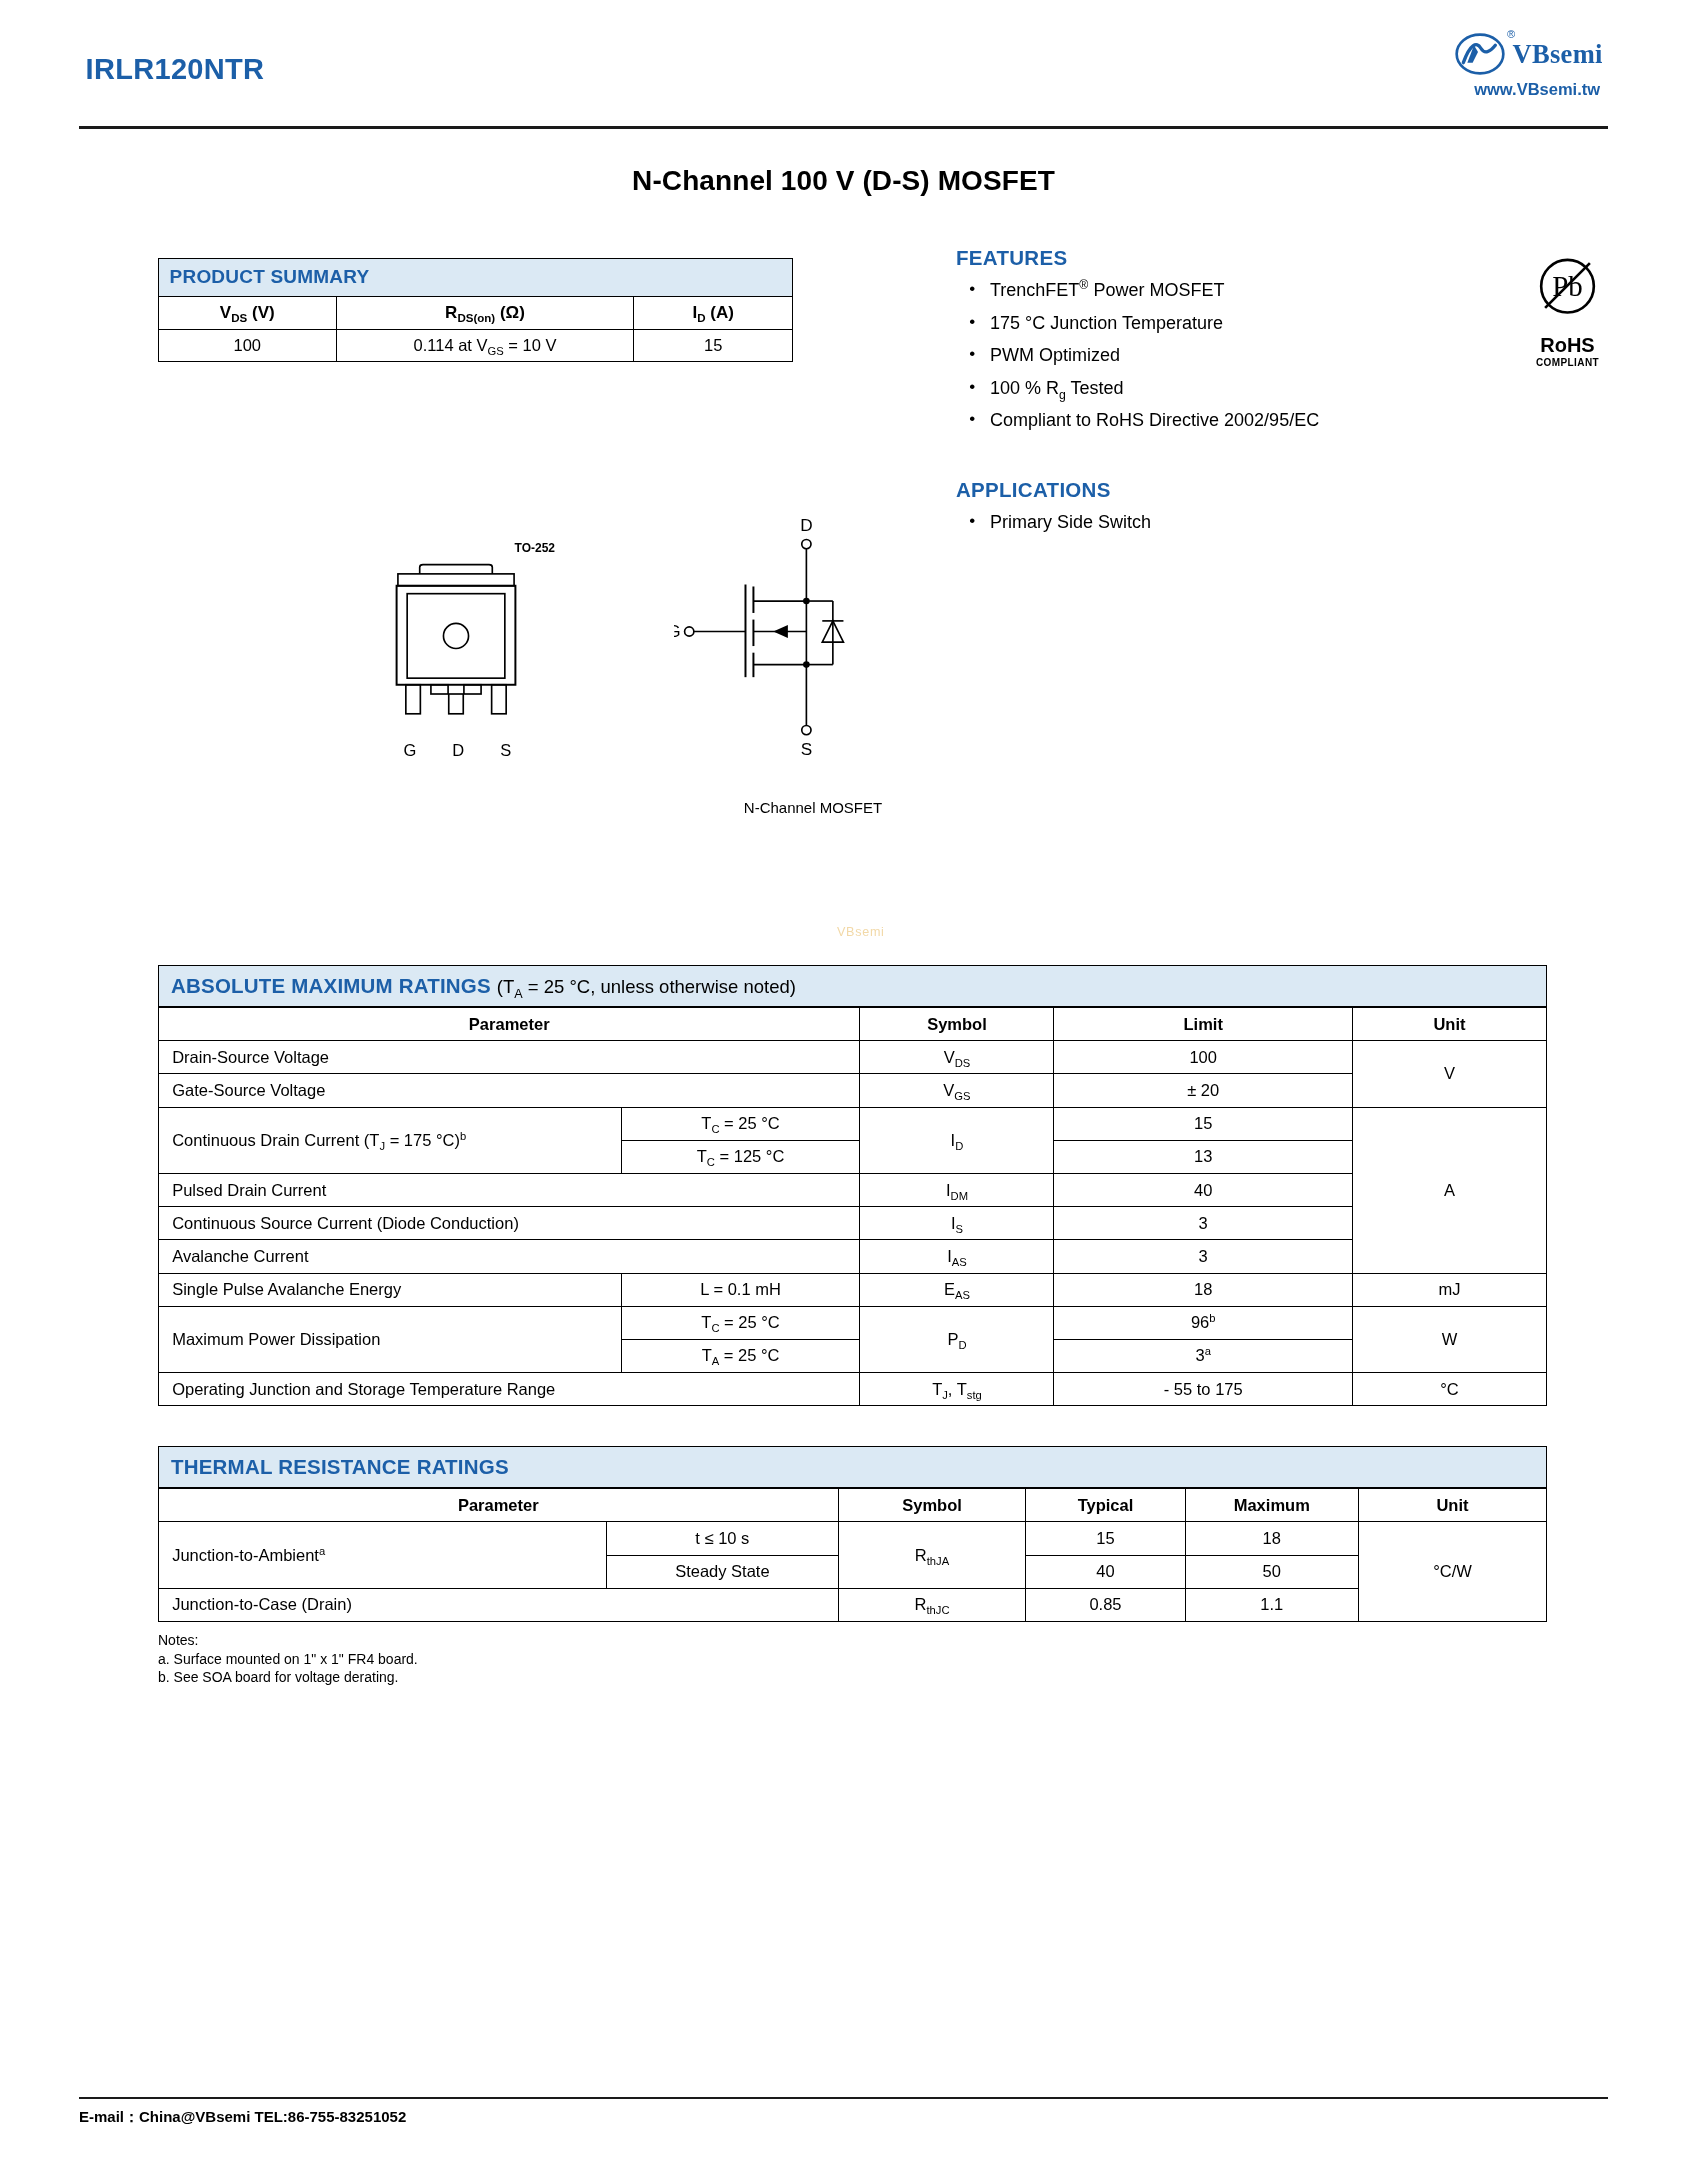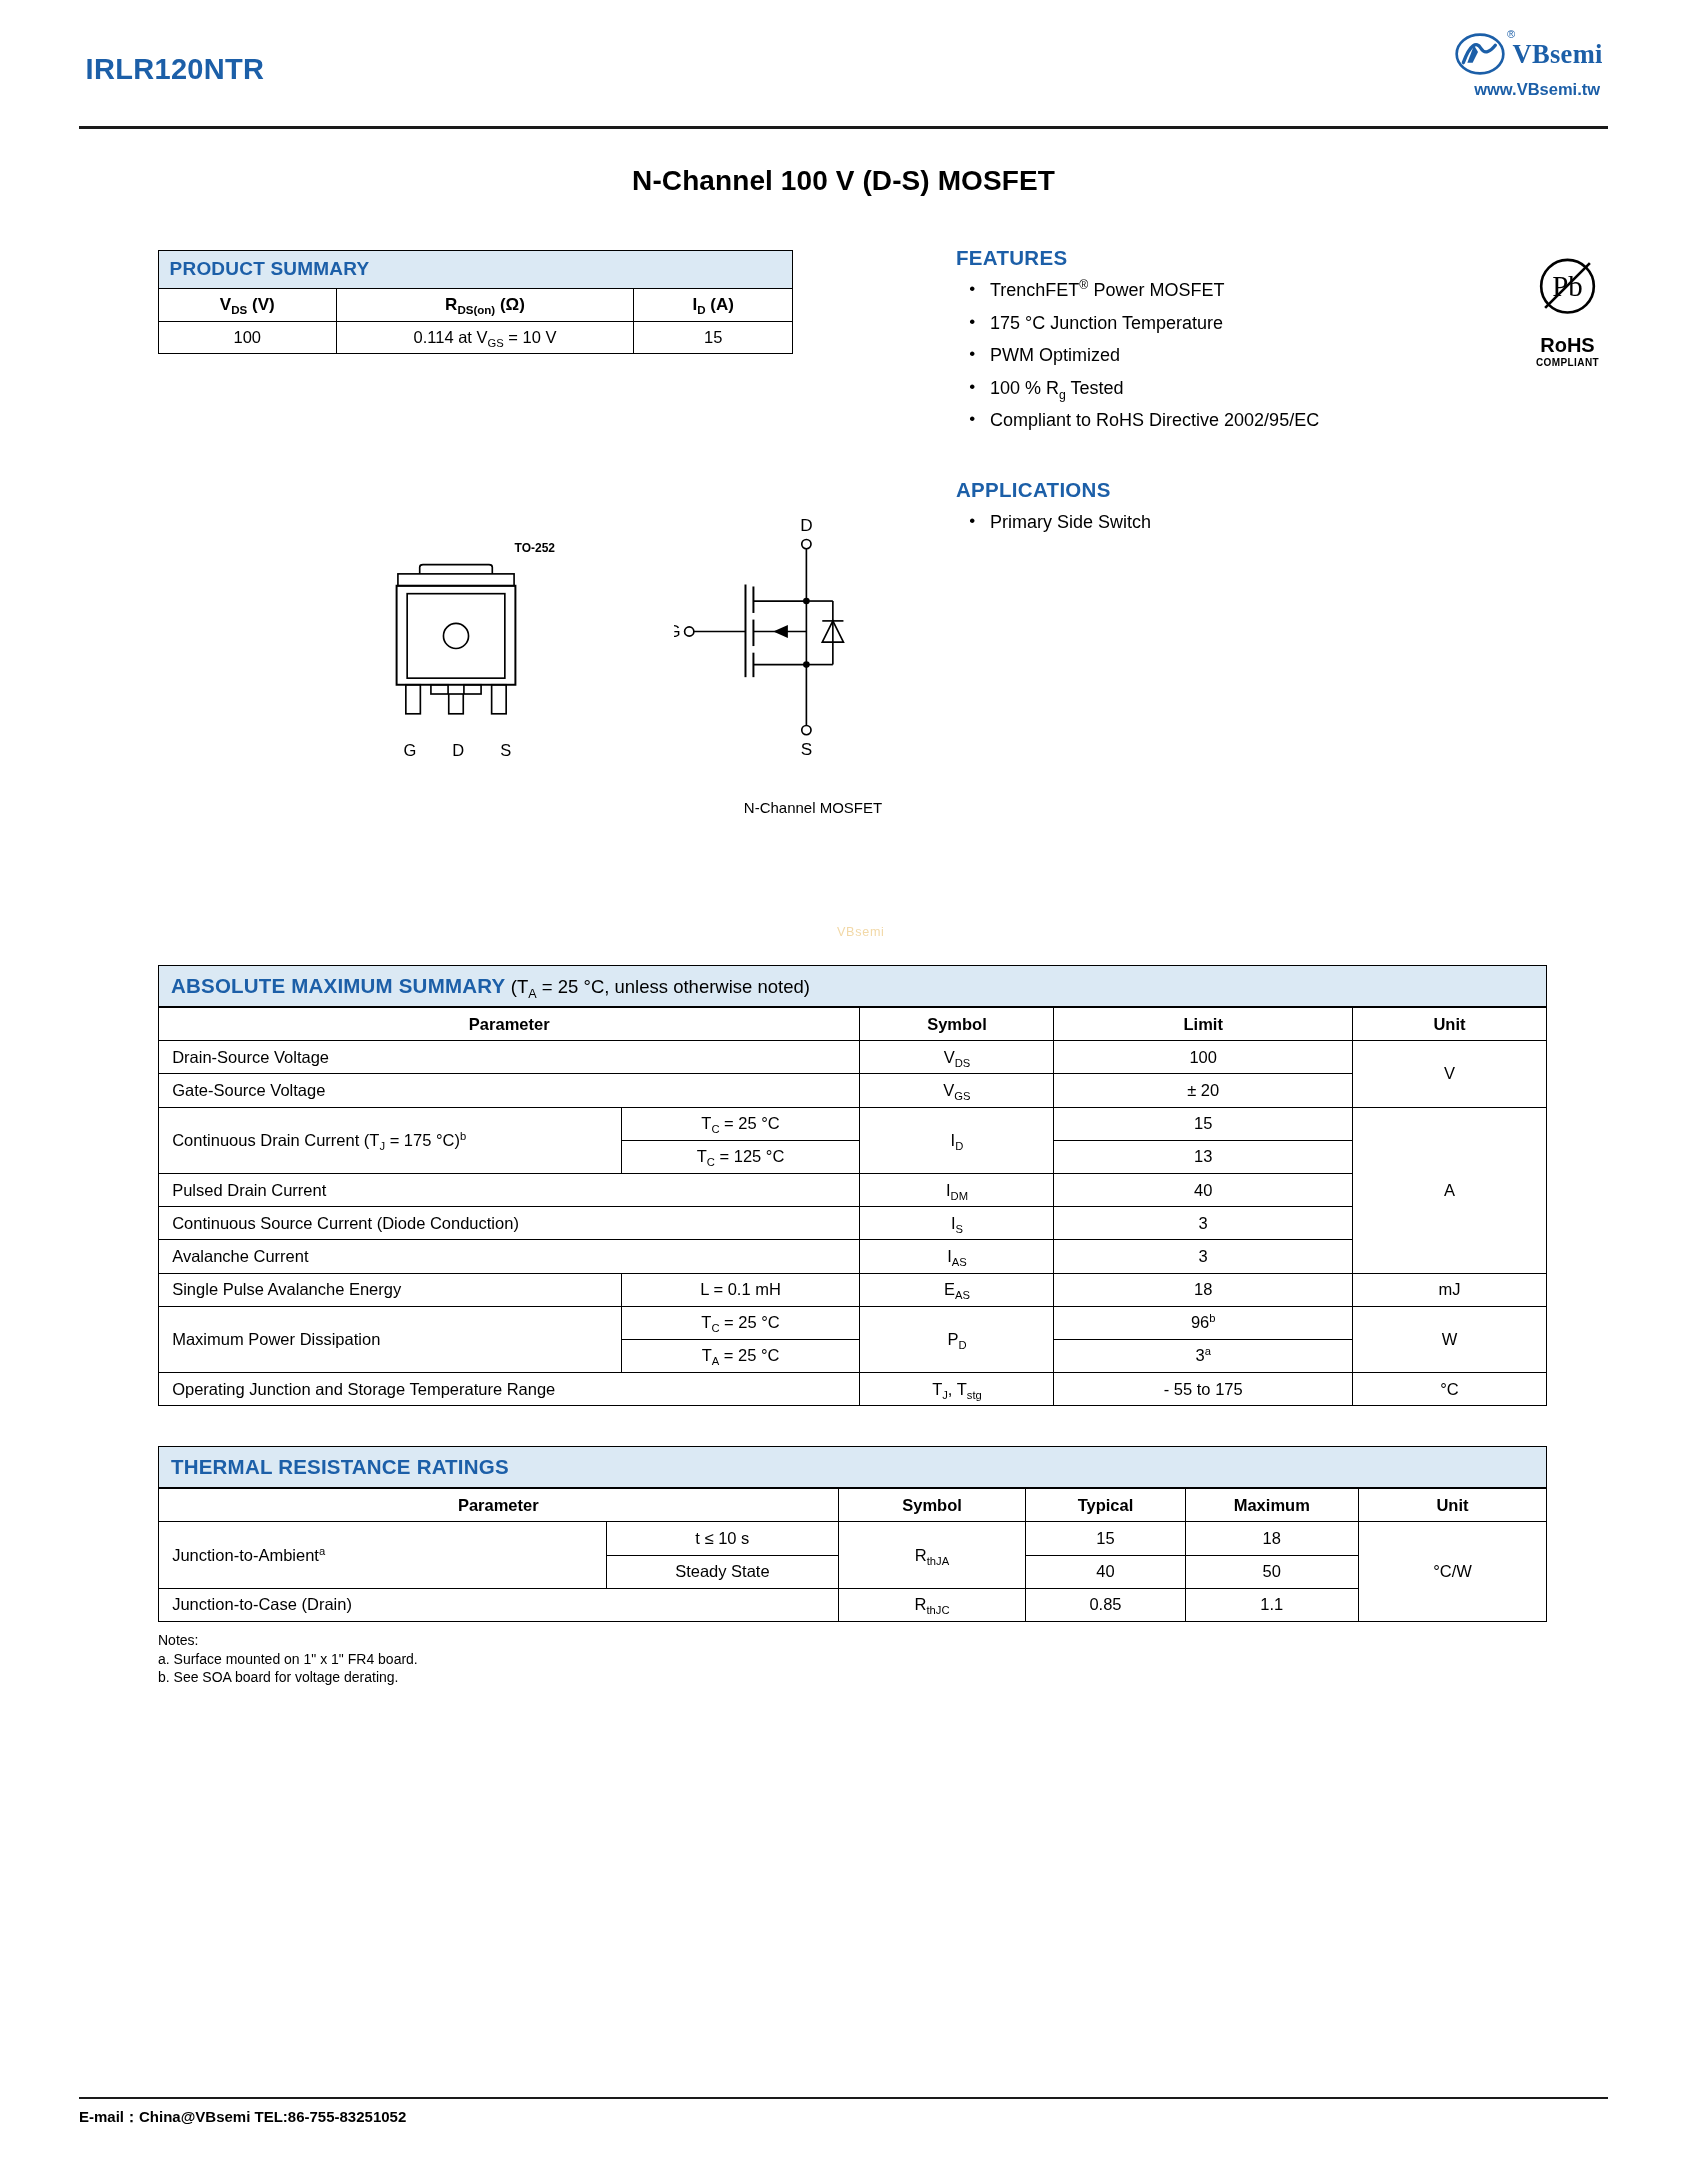--- a/index.html
+++ b/index.html
@@ -94,21 +94,21 @@
   .top-section {
     position: relative;
     margin-top: 53px;
     height: 715px;
   }
 
   
   .ps-table {
     position: absolute;
     left: 79px;
-    top: 0;
+    top: 8px;
     width: 635px;
     border-collapse: collapse;
     font-size: 16.5px;
   }
   .ps-table td, .ps-table th {
     border: 1.3px solid #000;
     text-align: center;
     padding: 6px 2.6px;
   }
   .ps-title-cell {
@@ -425,21 +425,21 @@
         <circle cx="23" cy="176" r="7" fill="none" stroke="#000" stroke-width="2.5"></circle>
         <text x="0" y="184" font-family="Liberation Sans, sans-serif" font-size="26" text-anchor="middle">G</text>
       </svg>
       <div class="schem-cap">N-Channel MOSFET</div>
     </div>
 
     <div class="watermark">VBsemi</div>
   </div>
 
   <div class="tbl-title">
-    <span>ABSOLUTE MAXIMUM SUMMARY</span>
+    <span>ABSOLUTE MAXIMUM RATINGS</span>
     <span class="normal">(T<sub>A</sub> = 25 °C, unless otherwise noted)</span>
   </div>
   <table class="spec">
     <tbody>
         <tr class="hdr">
       <td colspan="2" style="width:47%">Parameter</td>
       <td style="width:13%">Symbol</td>
       <td style="width:20%">Limit</td>
       <td style="width:13%">Unit</td>
     </tr>

